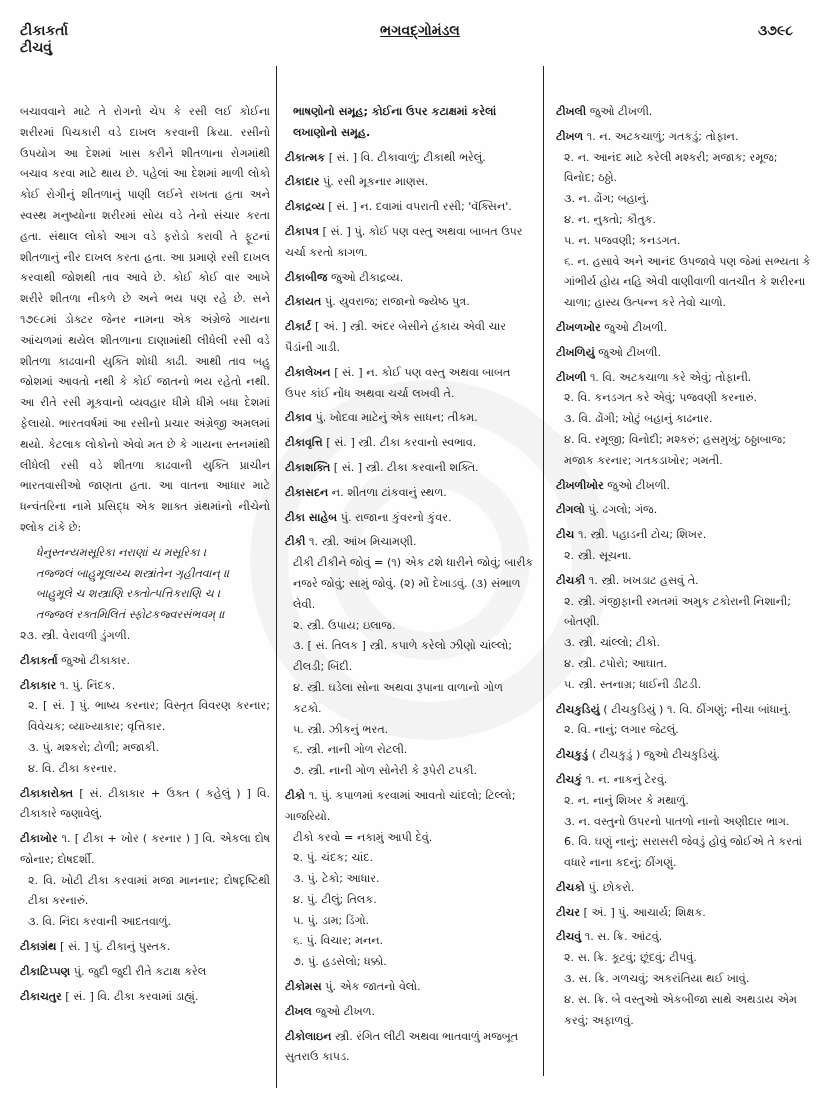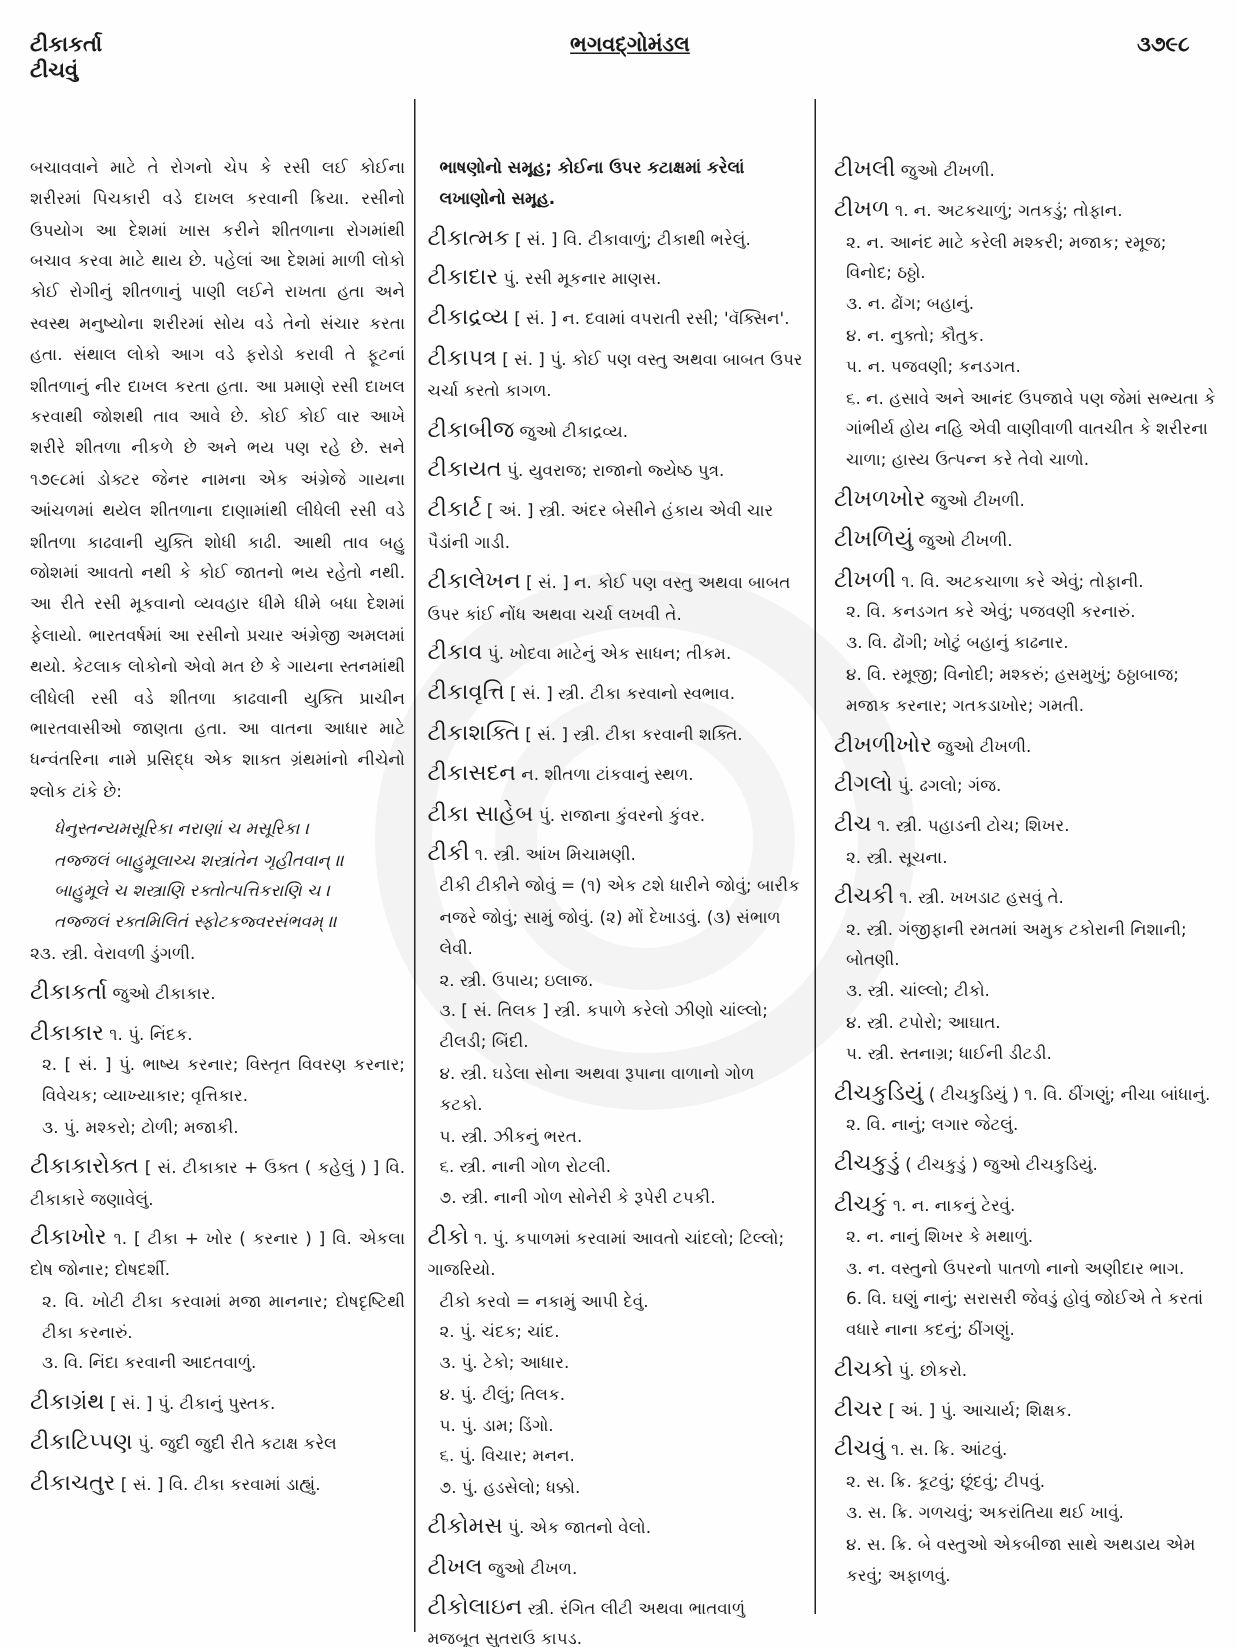--- a/index.html
+++ b/index.html
@@ -26,21 +26,21 @@
     position: absolute; top: 66px; bottom: 30px;
     font-size: 11.2px; line-height: 20.8px; box-sizing: border-box; margin-top: 36px;
   }
   .col1 { left: 20px; width: 250px; text-align: justify; }
   .col2 { left: 285px; width: 250px; }
   .col3 { left: 556px; width: 255px; }
   .rule { position: absolute; top: 66px; width: 1px; background: #222; }
   .rule1 { left: 276px; height: 1022px; }
   .rule2 { left: 543px; height: 1010px; }
   .entry { margin: 0 0 4px 0; }
-  .hw { font-weight: normal; font-size: 15px; }
+  .hw { font-weight: bold; font-size: 11px; }
   .sub { padding-left: 8px; }
   .cont { padding-left: 8px; font-weight: bold; }
   .verse { padding-left: 16px; font-style: italic; }
   .para { text-indent: 0; }
 </style>
 </head>
 <body>
 
 <div class="page">
   <div class="watermark"></div>
@@ -70,20 +70,21 @@
 
     <div class="entry">
       <span class="hw">ટીકાકર્તા</span>
       <span>જુઓ ટીકાકાર.</span>
     </div>
     <div class="entry">
       <span class="hw">ટીકાકાર</span>
       <span>૧. પું. નિંદક.</span>
       <div class="sub">૨. [ સં. ] પું. ભાષ્ય કરનાર; વિસ્તૃત વિવરણ કરનાર; વિવેચક; વ્યાખ્યાકાર; વૃત્તિકાર.</div>
       <div class="sub">૩. પું. મશ્કરો; ટોળી; મજાકી.</div>
+      <div class="sub">૪. વિ. ટીકા કરનાર.</div>
     </div>
     <div class="entry">
       <span class="hw">ટીકાકારોક્ત</span>
       <span>[ સં. ટીકાકાર + ઉક્ત ( કહેલું ) ] વિ. ટીકાકારે જણાવેલું.</span>
     </div>
     <div class="entry">
       <span class="hw">ટીકાખોર</span>
       <span>૧. [ ટીકા + ખોર ( કરનાર ) ] વિ. એકલા દોષ જોનાર; દોષદર્શી.</span>
       <div class="sub">૨. વિ. ખોટી ટીકા કરવામાં મજા માનનાર; દોષદૃષ્ટિથી ટીકા કરનારું.</div>
       <div class="sub">૩. વિ. નિંદા કરવાની આદતવાળું.</div>

